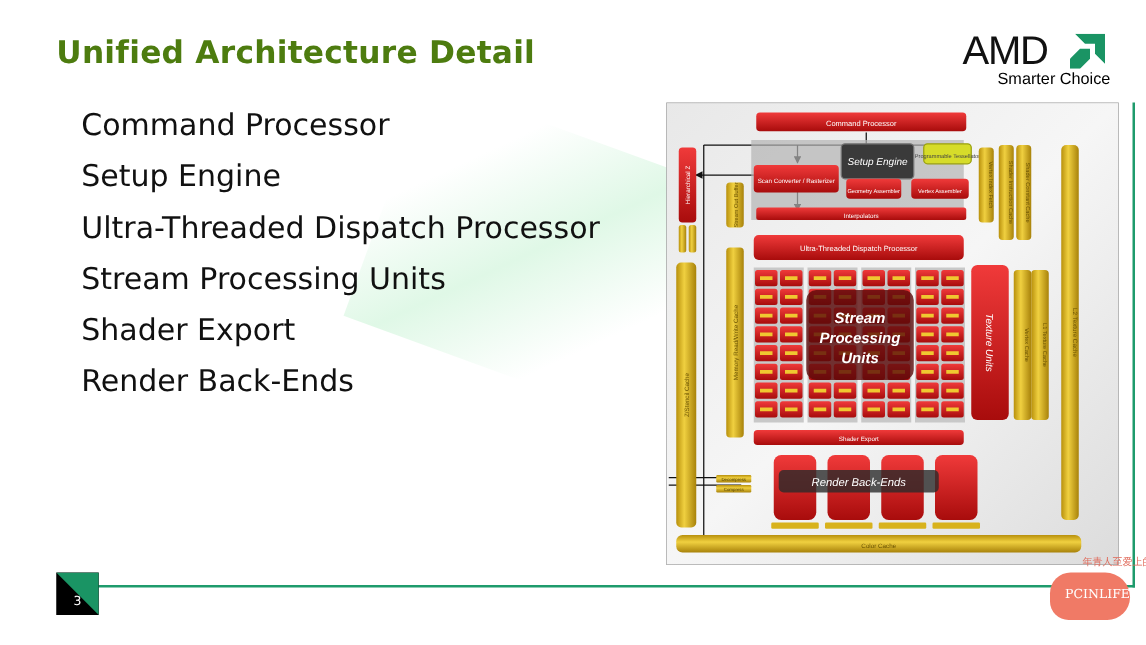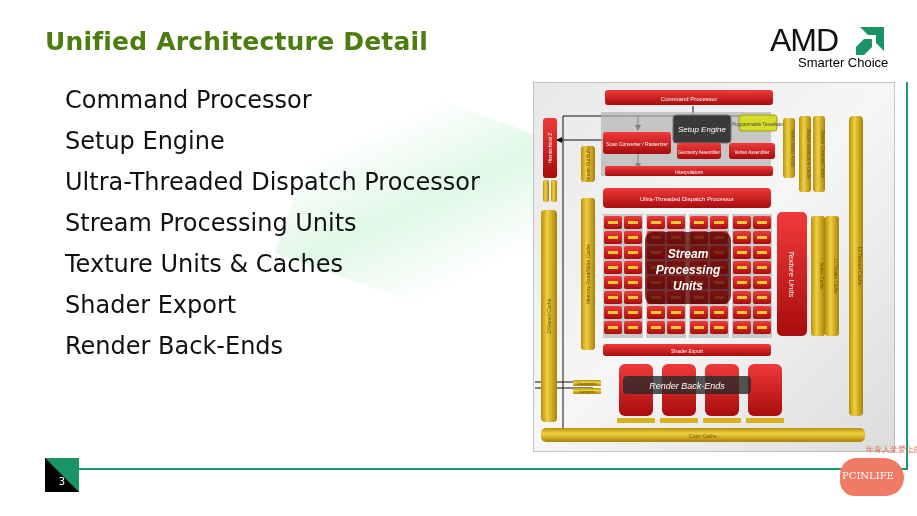--- a/index.html
+++ b/index.html
@@ -15,21 +15,21 @@
   .bullets li.two{margin-bottom:12px;}
   .footer-line{position:absolute;left:78px;top:468px;width:830px;height:2px;background:#1e9b6c;}
   .vline{position:absolute;left:906px;top:82px;width:2px;height:388px;background:#1e9b6c;}
   .pagebox{position:absolute;left:45px;top:458px;width:34px;height:34px;background:#000;overflow:hidden;}
   .pagebox .tri{position:absolute;left:0;top:0;width:0;height:0;border-top:34px solid #1a9464;border-left:34px solid transparent;}
   .pagebox span{position:absolute;left:0;bottom:5px;width:34px;text-align:center;color:#fff;font-size:10px;font-family:"DejaVu Sans",sans-serif;}
   .diagram{position:absolute;left:533px;top:82px;width:362px;height:370px;}
   .wm{position:absolute;left:834px;top:430px;width:83px;height:86px;}
   .wm .cn{position:absolute;left:12px;top:14px;font-size:8px;color:#e06a5a;white-space:nowrap;font-family:"DejaVu Sans",sans-serif;margin-left:20px;}
   .wm .blob{position:absolute;left:6px;top:28px;width:64px;height:38px;background:#f07a66;border-radius:20px 24px 22px 18px;}
-  .wm .pc{position:absolute;left:8px;top:40px;width:62px;text-align:left;color:#fff;font-size:10px;font-family:"DejaVu Serif",serif;}
+  .wm .pc{position:absolute;left:8px;top:40px;width:62px;text-align:right;color:#fff;font-size:10px;font-family:"DejaVu Serif",serif;}
   svg text{font-family:"Liberation Sans",sans-serif;}
 </style>
 </head>
 <body>
 
 <div class="swoosh"></div>
 
 <div class="title">Unified Architecture Detail</div>
 
 <div class="logo">
@@ -39,21 +39,20 @@
     <polygon points="8,12 16,12 16,20 8,28 0,28 0,20" fill="#1a9464"></polygon>
   </svg>
   <div class="tag">Smarter Choice</div>
 </div>
 
 <ul class="bullets">
   <li>Command Processor</li>
   <li>Setup Engine</li>
   <li>Ultra-Threaded Dispatch Processor</li>
   <li>Stream Processing Units</li>
-  <li>Texture Units &amp; Caches</li>
   <li>Shader Export</li>
   <li>Render Back-Ends</li>
 </ul>
 
 <div class="vline"></div>
 <div class="footer-line"></div>
 <div class="pagebox">
   <div class="tri"></div>
   <span>3</span>
 </div>

